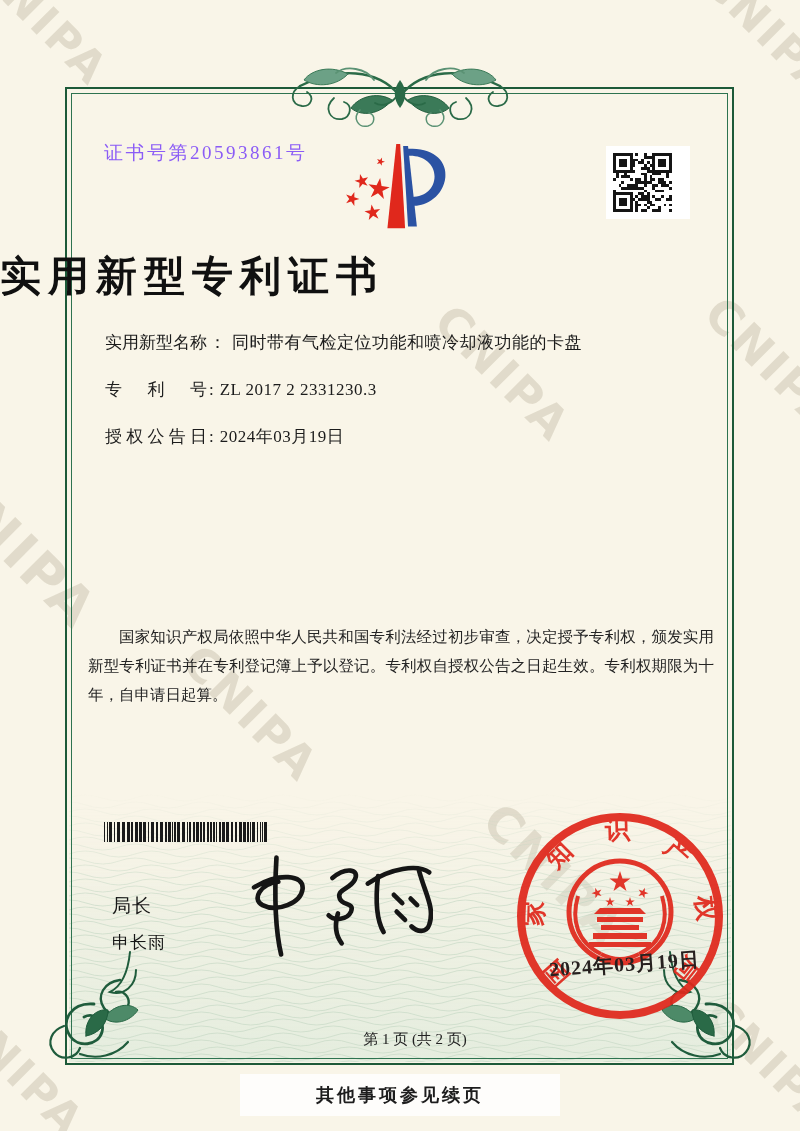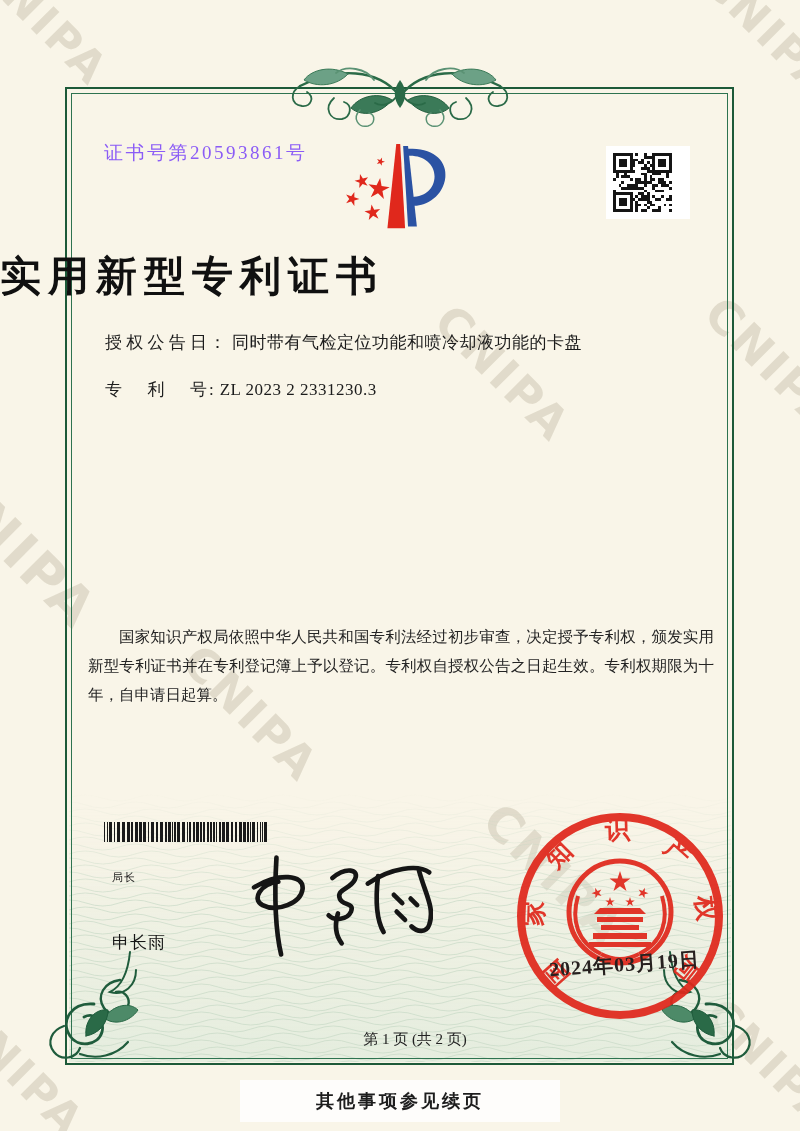--- a/index.html
+++ b/index.html
@@ -35,32 +35,32 @@
   .fl{display:inline-block;width:102px;text-align:justify;text-align-last:justify;vertical-align:top;}
   .fsep{display:inline-block;margin:0 6px 0 2px;}
   .fv{letter-spacing:.5px;margin-top:36px;}
   .fpair2{position:absolute;left:300px;top:0;}
 
   .body-text{position:absolute;left:88px;top:622px;width:626px;font-size:15.5px;
              line-height:29px;color:#242424;}
   .body-text p{margin:0;text-indent:2em;text-align:justify;}
 
   .barcode{position:absolute;left:104px;top:822px;}
-  .role{position:absolute;left:112px;top:870px;font-size:11px;color:#161616;letter-spacing:1px;}
+  .role{position:absolute;left:112px;top:893px;font-size:19px;color:#161616;letter-spacing:1px;}
   .signer{position:absolute;left:112px;top:931px;font-size:17px;color:#161616;letter-spacing:1px;}
   .sig{position:absolute;left:228px;top:850px;}
 
   .seal{position:absolute;left:512px;top:808px;}
   .seal-date{position:absolute;left:537px;top:951px;width:175px;text-align:center;
              font-size:20px;color:#26201f;transform:rotate(-4deg);letter-spacing:1px;font-weight:bold;}
 
   .pagenum{position:absolute;left:15px;top:1030px;width:800px;text-align:center;font-size:15px;color:#222;}
   .contnote{position:absolute;left:240px;top:1074px;width:320px;height:42px;line-height:42px;
             background:rgba(255,255,255,.8);text-align:center;font-size:18px;
-            letter-spacing:3px;color:#1d1d1d;font-weight:600;margin-top:6px;}
+            letter-spacing:3px;color:#1d1d1d;font-weight:600;}
 
   .orn{position:absolute;pointer-events:none;}
 </style>
 </head>
 <body>
 
 <div class="page">
 
   <div class="wm" style="left:-38px;top:-6px;font-size:44px;">CNIPA</div>
   <div class="wm" style="left:688px;top:6px;font-size:44px;">CNIPA</div>
@@ -405,26 +405,29 @@
         <rect x="15" y="20" width="1" height="1"></rect>
         <rect x="16" y="20" width="1" height="1"></rect>
         <rect x="20" y="20" width="1" height="1"></rect>
       </svg>
   </div>
 
   <div class="title">实用新型专利证书</div>
 
   <div class="fields">
     <div class="frow">
-      <span class="fl">授权公告日</span><span class="fsep">：</span><span class="fv">同时带有气检定位功能和喷冷却液功能的卡盘</span>
+      <span class="fl">实用新型名称</span><span class="fsep">：</span><span class="fv">同时带有气检定位功能和喷冷却液功能的卡盘</span>
     </div>
     <div class="frow">
-      <span class="fl">专利号</span><span class="fsep">:</span><span class="fv">ZL 2023 2 2331230.3</span>
+      <span class="fl">专利号</span><span class="fsep">:</span><span class="fv">ZL 2017 2 2331230.3</span>
     </div>
     <div class="frow">
+      <span>
+        <span class="fl">授权公告日</span><span class="fsep">:</span><span class="fv">2024年03月19日</span>
+      </span>
     </div>
   </div>
 
   <div class="body-text">
     <p>国家知识产权局依照中华人民共和国专利法经过初步审查，决定授予专利权，颁发实用新型专利证书并在专利登记簿上予以登记。专利权自授权公告之日起生效。专利权期限为十年，自申请日起算。</p>
   </div>
 
   <svg id="barcode" class="barcode" width="168" height="20" viewBox="0 0 168 20" fill="#1a1a1a">
       <rect x="0" y="0" width="1" height="20"></rect>
       <rect x="3" y="0" width="1" height="20"></rect>

